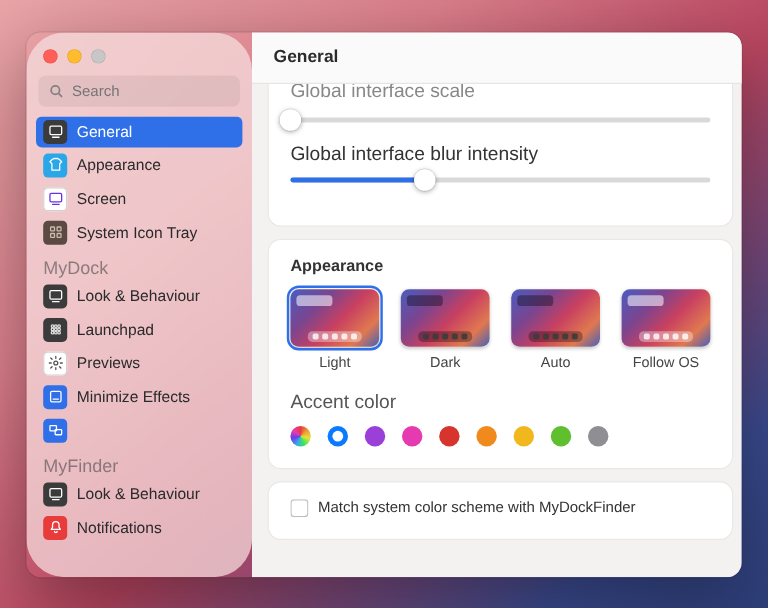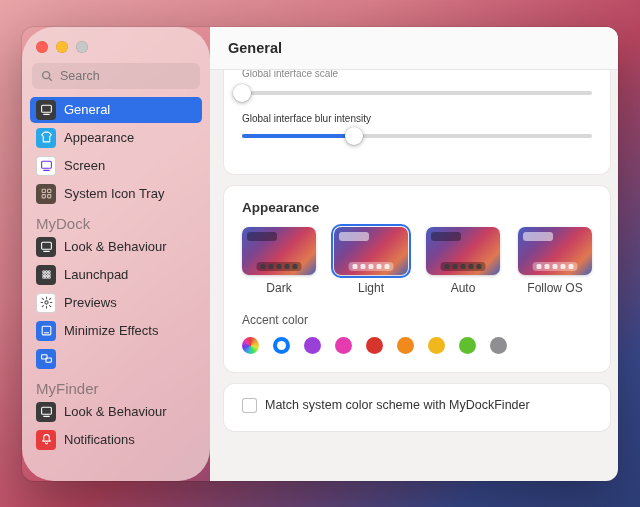--- a/index.html
+++ b/index.html
@@ -69,21 +69,21 @@
   .content { flex: 1; overflow-y: auto; padding: 0 14px 14px 14px; }
   .content::-webkit-scrollbar{width:7px}
   .content::-webkit-scrollbar-thumb{background:rgba(0,0,0,.22);border-radius:4px}
   .card {
     background: #fff; border-radius: 10px;
     padding: 14px 18px 18px 18px; margin-top: 12px;
     font-size: 12.5px; color: #333;
     box-shadow: 0 0 0 1px rgba(0,0,0,0.04);
   }
   .card.first{ margin-top:0; border-top-left-radius:0;border-top-right-radius:0; padding-top:0}
-  .row-label { font-size: 10px; color: #333; margin-bottom: 10px; }
+  .row-label { font-size: 16px; color: #333; margin-bottom: 10px; }
   .slider {
     position: relative; height: 4px; background: #d9d9d9; border-radius: 2px;
     margin: 8px 0 18px 0;
   }
   .slider .fill { position:absolute; left:0; top:0; bottom:0; background:#2f6fe8; border-radius:2px;}
   .slider .thumb {
     position:absolute; top:50%; width:18px; height:18px; background:#fff;
     border-radius:50%; transform:translate(-50%,-50%);
     box-shadow: 0 1px 4px rgba(0,0,0,.35), 0 0 0 .5px rgba(0,0,0,.1);
   }
@@ -97,21 +97,21 @@
     box-shadow: 0 1px 3px rgba(0,0,0,.2);
   }
   .theme.selected .thumb-img { outline: 2.5px solid #2f6fe8; outline-offset: 1px;}
   .thumb-img .bar { position:absolute; left:5px; top:5px; width:30px; height:9px; border-radius:3px; background:rgba(255,255,255,.55);}
   .thumb-img.dark .bar{ background:rgba(0,0,0,.35);}
   .thumb-img .dock { position:absolute; bottom:4px; left:50%; transform:translateX(-50%);
     display:flex; gap:3px; padding:2px 4px; border-radius:4px; background:rgba(255,255,255,.35);}
   .thumb-img.dark .dock{background:rgba(0,0,0,.3)}
   .thumb-img .dock span{width:5px;height:5px;border-radius:1.5px;background:rgba(255,255,255,.8)}
   .thumb-img.dark .dock span{background:rgba(60,60,60,.9)}
-  .sub-label { font-size: 12px; color:#555; margin: 18px 0 10px 0;}
+  .sub-label { font-size: 16px; color:#555; margin: 18px 0 10px 0;}
   .accent-row{ display:flex; gap:14px; align-items:center;}
   .accent{ width:17px; height:17px; border-radius:50%; position:relative;}
   .accent.sel::after{content:"";position:absolute;inset:4px;border-radius:50%;background:#fff}
   .checkbox-row{display:flex;align-items:center;gap:8px}
   .checkbox{width:15px;height:15px;border-radius:3px;background:#fff;box-shadow:inset 0 0 0 1px rgba(0,0,0,.25)}
 </style>
 </head>
 <body>
 
 <div class="window">
@@ -255,45 +255,45 @@
         <div class="row-label">Global interface blur intensity</div>
         <div class="slider">
           <div class="fill" id="blur-fill" style="width: 32%;"></div>
           <div class="thumb" id="blur-thumb" style="left: 32%;"></div>
         </div>
       </div>
 
       <div class="card">
         <h4>Appearance</h4>
         <div class="theme-row" id="theme-row">
+            <div class="theme selected">
+              <div class="thumb-img ">
+                <div class="bar"></div>
+                <div class="dock">
+                  <span></span>
+                  <span></span>
+                  <span></span>
+                  <span></span>
+                  <span></span>
+                </div>
+              </div>
+              <div>Light</div>
+            </div>
             <div class="theme">
               <div class="thumb-img dark">
                 <div class="bar"></div>
                 <div class="dock">
                   <span></span>
                   <span></span>
                   <span></span>
                   <span></span>
                   <span></span>
                 </div>
               </div>
               <div>Dark</div>
-            </div>
-            <div class="theme selected">
-              <div class="thumb-img ">
-                <div class="bar"></div>
-                <div class="dock">
-                  <span></span>
-                  <span></span>
-                  <span></span>
-                  <span></span>
-                  <span></span>
-                </div>
-              </div>
-              <div>Light</div>
             </div>
             <div class="theme">
               <div class="thumb-img dark">
                 <div class="bar"></div>
                 <div class="dock">
                   <span></span>
                   <span></span>
                   <span></span>
                   <span></span>
                   <span></span>

